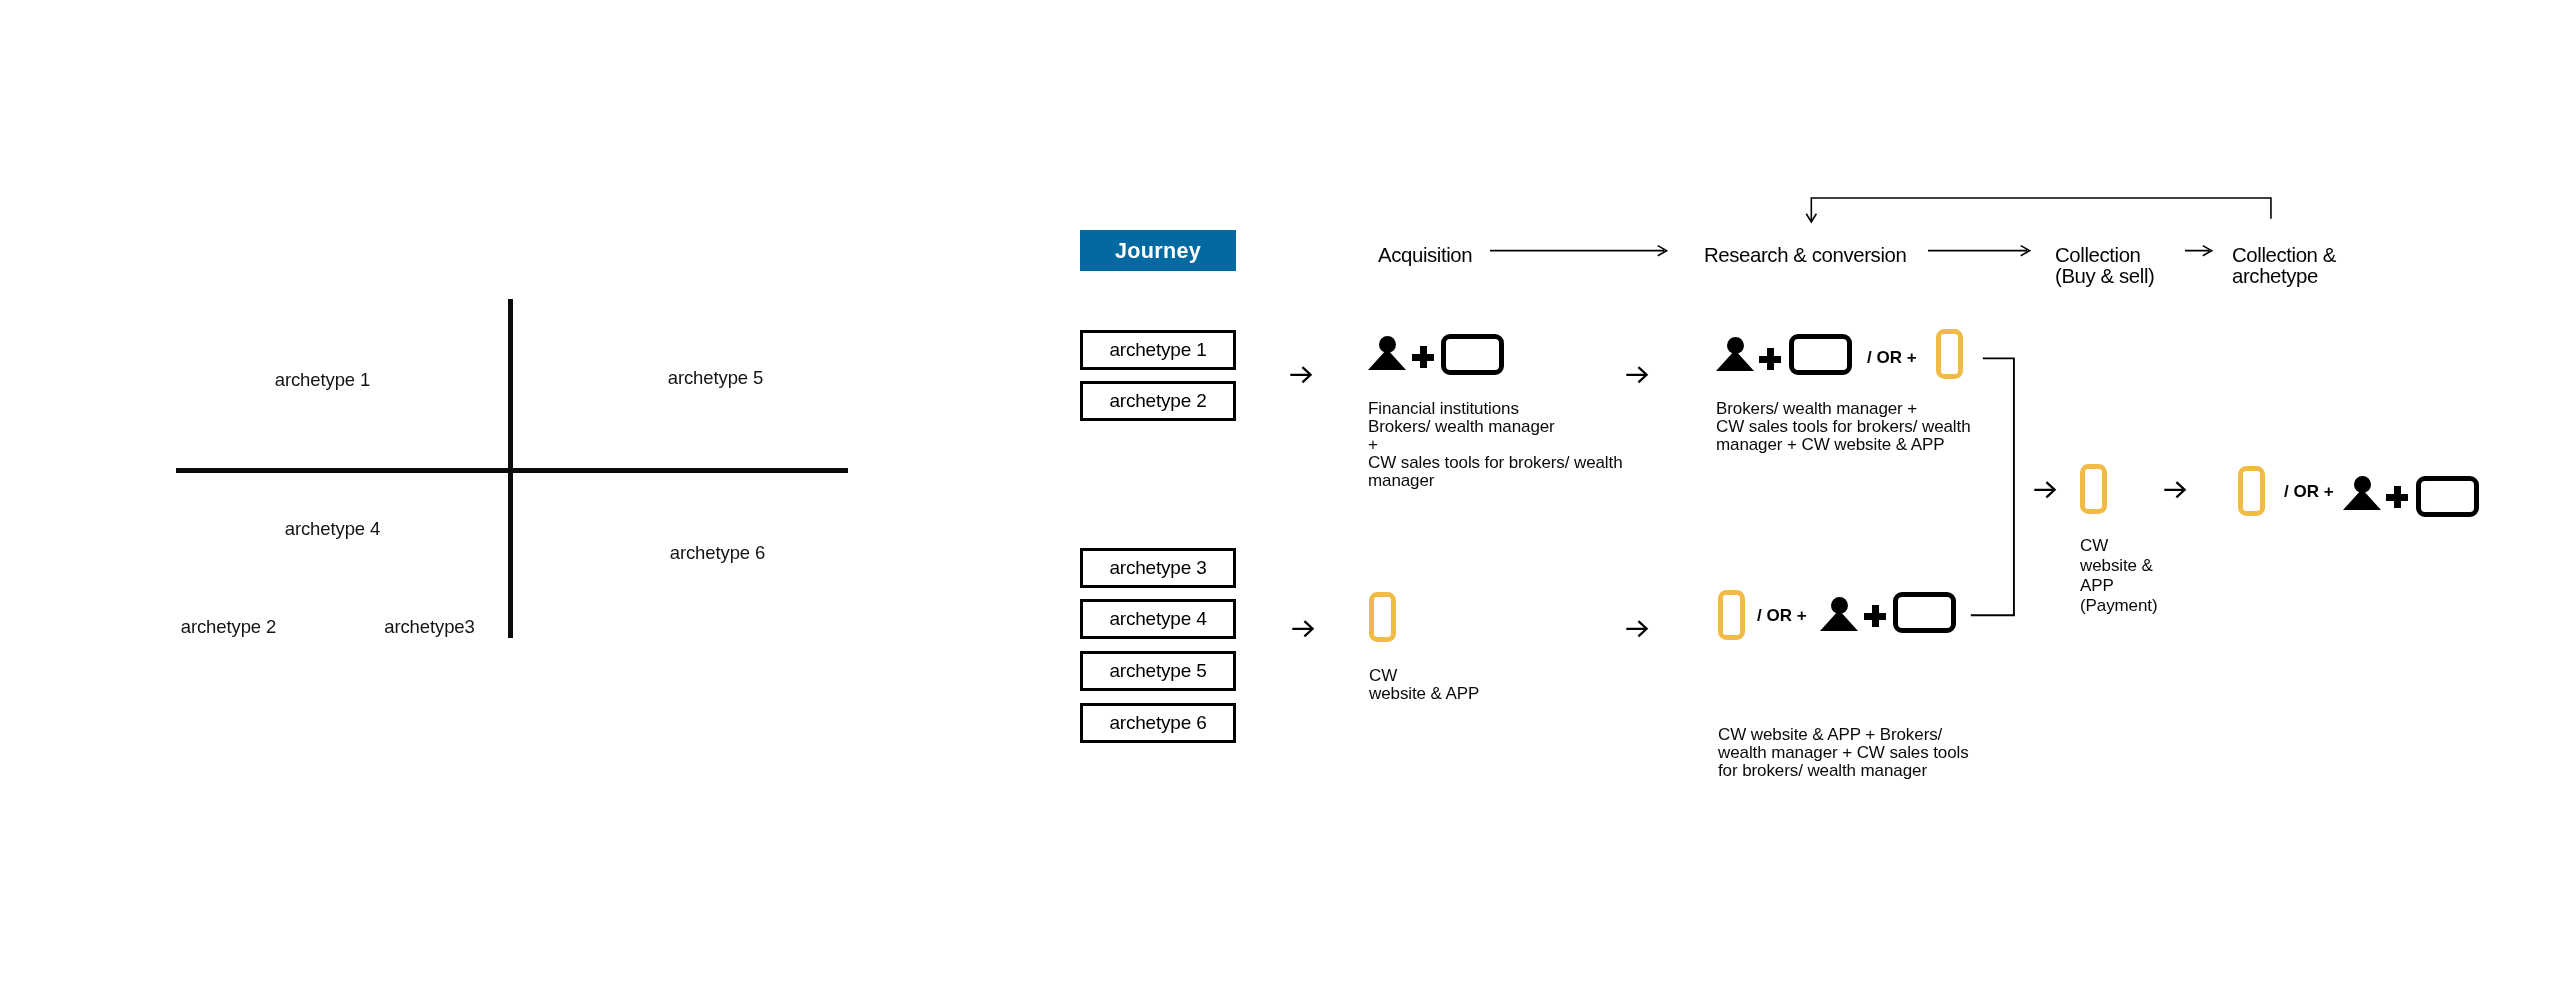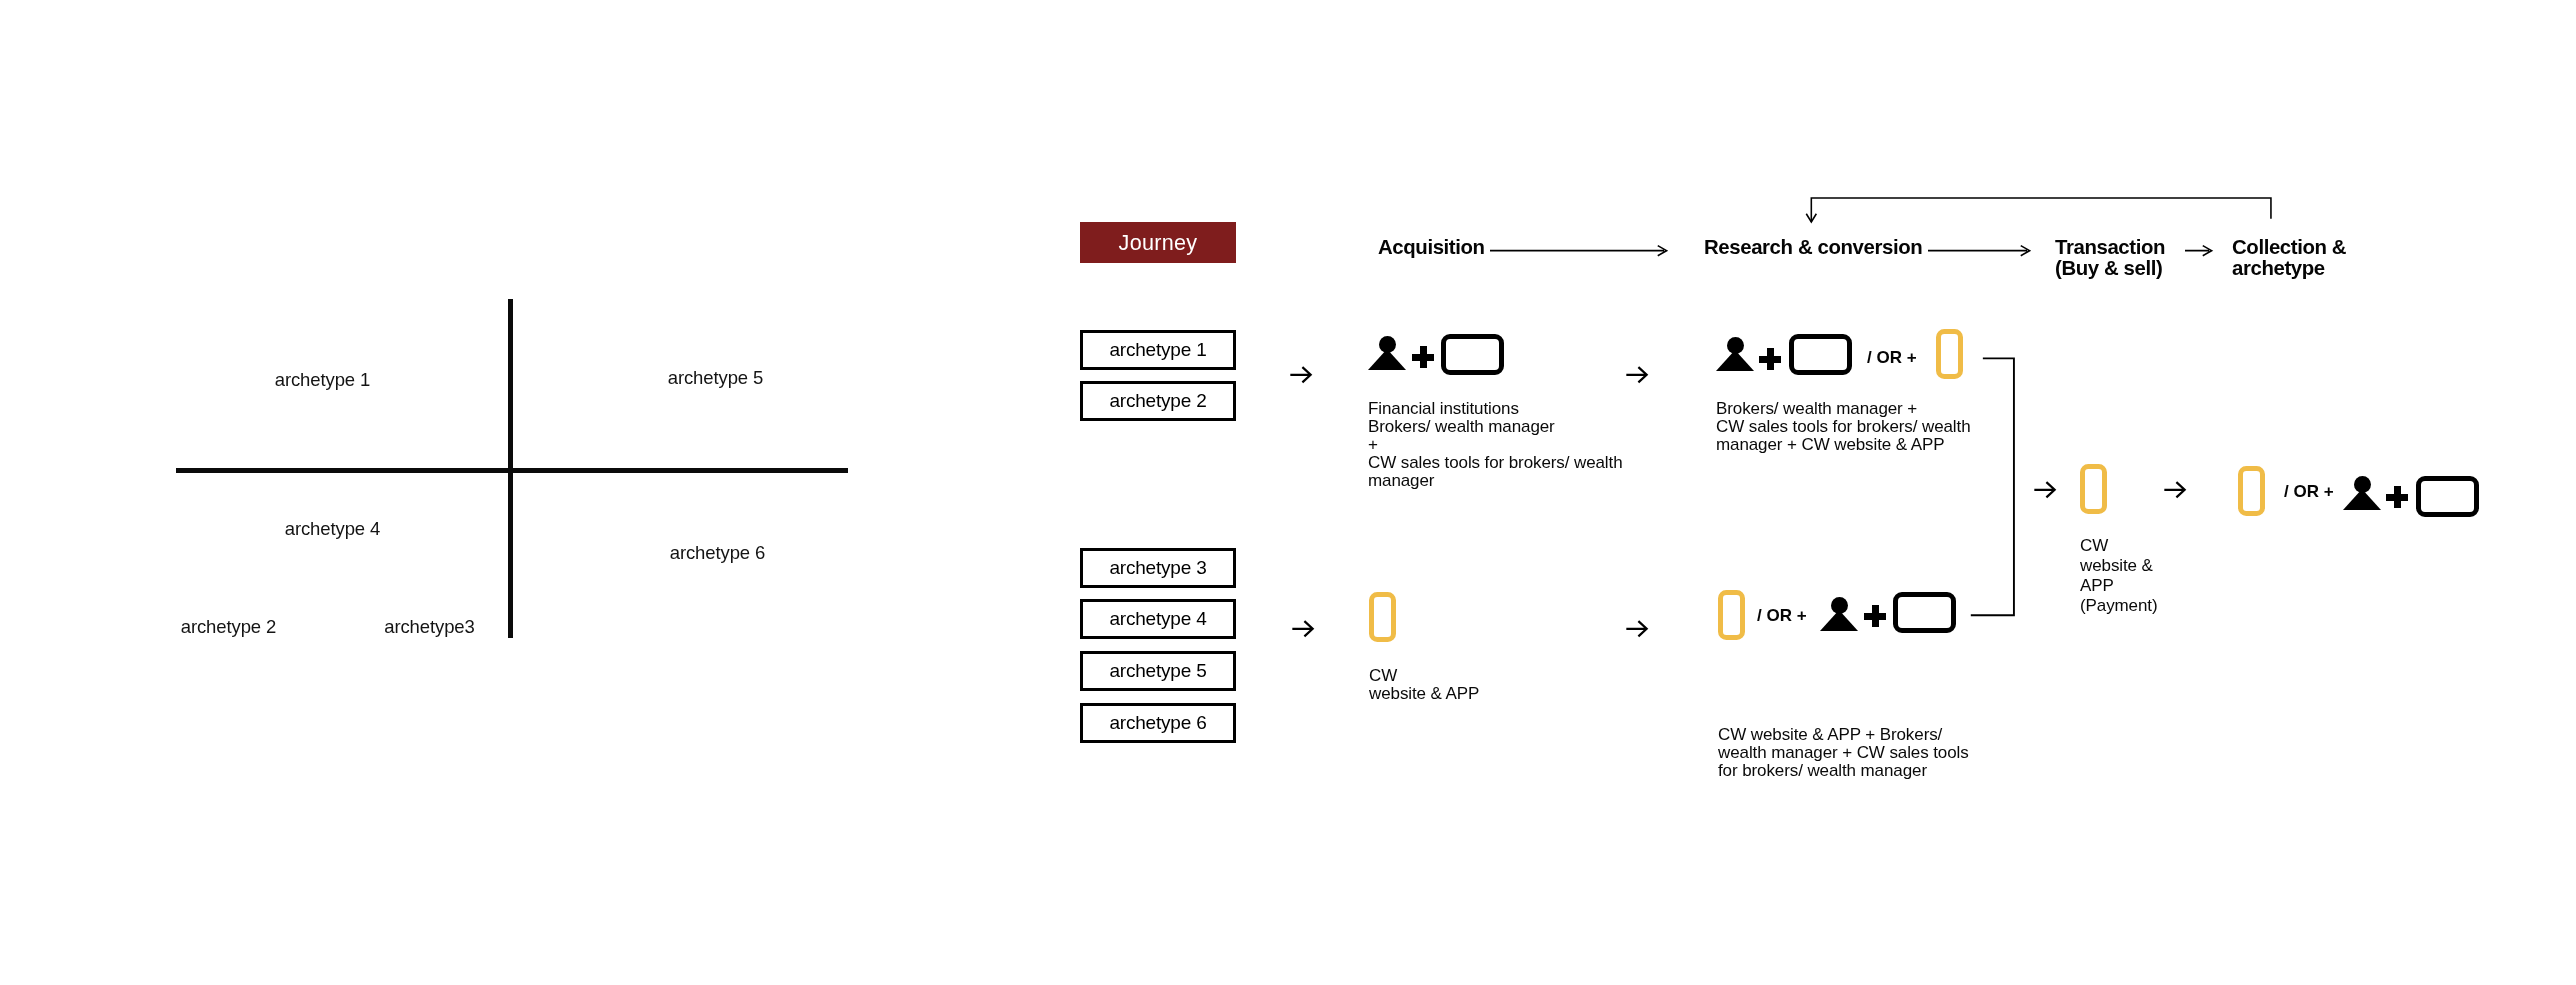--- a/index.html
+++ b/index.html
@@ -11,27 +11,27 @@
 
   
   .axis{position:absolute;background:#0b0b0b;}
   .qlabel{
     position:absolute;width:153px;text-align:center;
     font-size:18.5px;line-height:21.6px;color:#141414;letter-spacing:-0.1px;
   }
 
   
   .jtitle{
-    position:absolute;left:1080px;top:222px;width:156px;height:41px;
-    background:#7f1d1d;color:#fff;display:flex;align-items:center;justify-content:center;
-    font-size:21.6px;letter-spacing:0.3px;
+    position:absolute;left:1080px;top:230px;width:156px;height:41px;
+    background:#0369a1;color:#fff;display:flex;align-items:center;justify-content:center;
+    font-size:21.6px;letter-spacing:0.3px;font-weight:bold;
   }
   .stage{
-    position:absolute;font-weight:bold;font-size:20.4px;line-height:21px;
-    white-space:nowrap;letter-spacing:-0.4px;color:#050505;
+    position:absolute;font-weight:normal;font-size:20.4px;line-height:21px;
+    white-space:nowrap;letter-spacing:-0.4px;color:#050505;margin-top:8px;
   }
 
   
   .abox{
     position:absolute;left:1080px;width:156px;height:40px;
     border:3.8px solid #000;box-sizing:border-box;background:#fff;
     display:flex;align-items:center;justify-content:center;
     font-size:19px;letter-spacing:-0.2px;
   }
 
@@ -100,21 +100,21 @@
 
 <div class="stage" style="left:1704px;top:237px;">
   <div>Research &amp; conversion</div>
 </div>
 
 <svg class="abs" style="left:1928px;top:243px;" width="108" height="15.3" viewBox="0 0 170 24">
   <path d="M0 12 H156 M146 4 L160 12 L146 20" fill="none" stroke="#000" stroke-width="2.5"></path>
 </svg>
 
 <div class="stage" style="left:2055px;top:237px;">
-  <div>Transaction</div>
+  <div>Collection</div>
   <div>(Buy &amp; sell)</div>
 </div>
 
 <svg class="abs" style="left:2185px;top:243px;" width="33" height="15.3" viewBox="0 0 52 24">
   <path d="M0 12 H38 M28 4 L42 12 L28 20" fill="none" stroke="#000" stroke-width="2.5"></path>
 </svg>
 
 <div class="stage" style="left:2232px;top:237px;">
   <div>Collection &amp;</div>
   <div>archetype</div>

